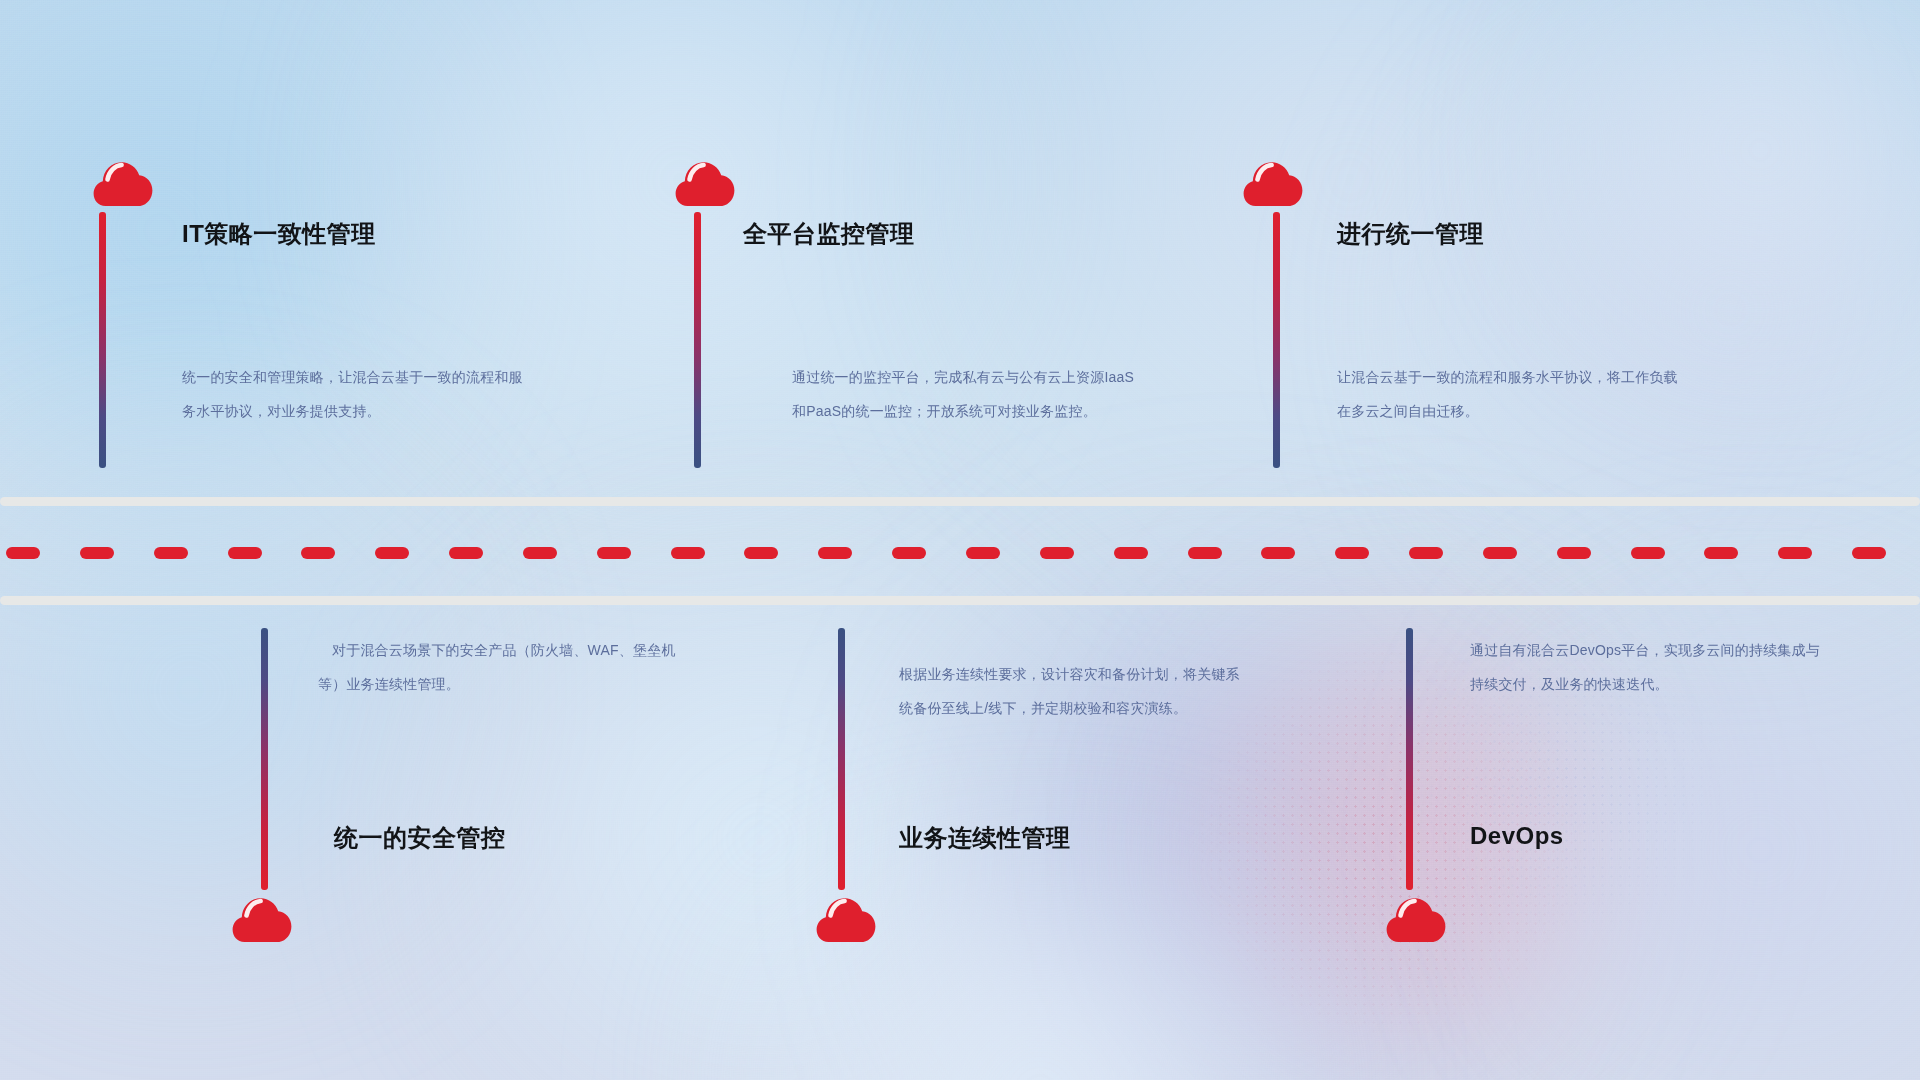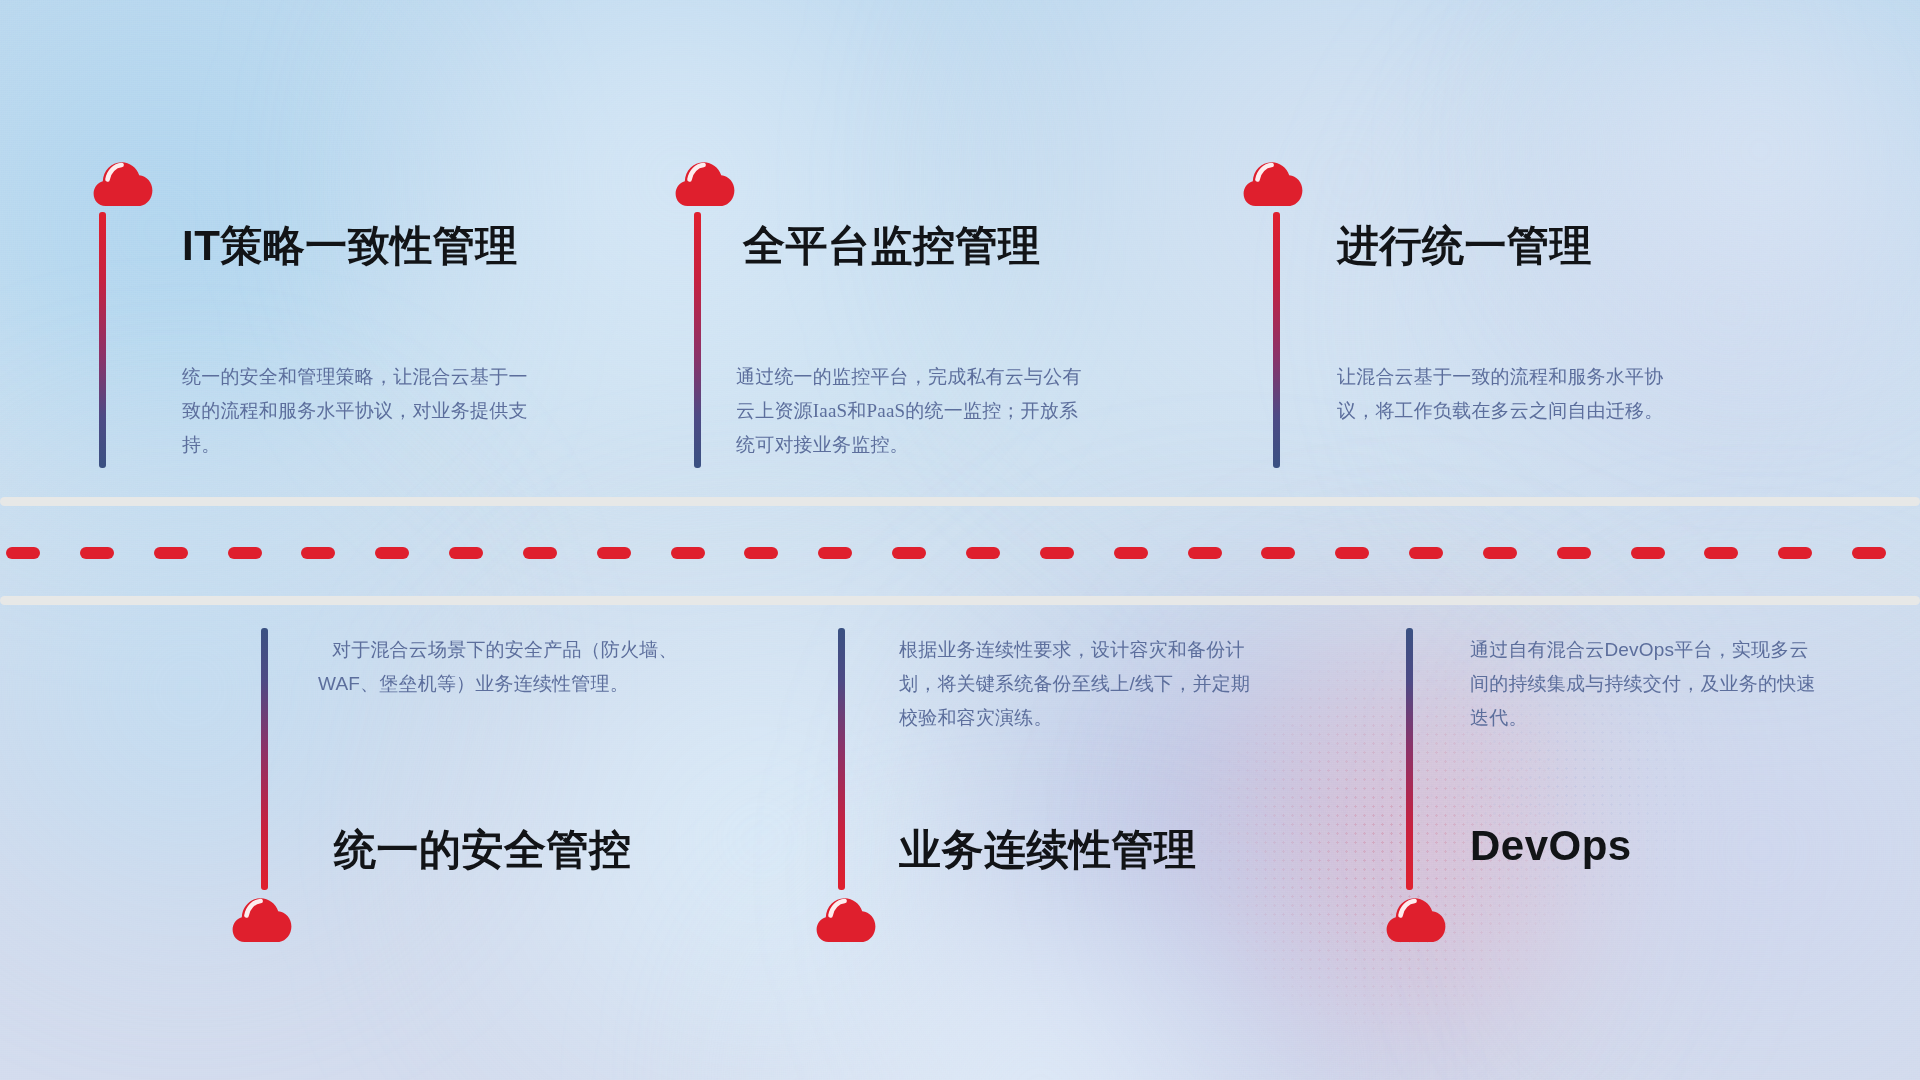--- a/index.html
+++ b/index.html
@@ -79,26 +79,26 @@
   .col { position:absolute; }
 
   .stem { position:absolute; width:7px; border-radius:3px; }
   .stem.down { background:linear-gradient(180deg,#e0202e 0%,#c7213f 26%,#8c3268 56%,#4d4a85 80%,#3a5182 100%); }
   .stem.up   { background:linear-gradient(180deg,#3a5182 0%,#4d4a85 20%,#8c3268 46%,#c7213f 76%,#e0202e 100%); }
 
   .cloud { position:absolute; width:60px; height:50px; }
 
   .col-title {
     position:absolute; white-space:nowrap;
-    font-size:42px; font-weight:bold; color:#121417;
+    font-size:24px; font-weight:bold; color:#121417;
     letter-spacing:.5px;
   }
   .col-body {
     position:absolute;
-    font-size:19px; line-height:34px; color:#5c6e9c;
+    font-size:14px; line-height:34px; color:#5c6e9c;
     letter-spacing:.2px;
   }
 
   
   .row-top .cloud { top:157px; }
   .row-top .stem  { top:212px; height:256px; }
   .row-top .col-title { top:218px; }
   .row-top .col-body  { top:360px; }
 
   
@@ -179,21 +179,21 @@
   <div class="cloud" style="left:675px;">
     <svg viewBox="0 0 60 50" width="60" height="50" aria-hidden="true">
       <path d="M12.5 49 C5.2 49 0.6 43.4 0.6 36.6 C0.6 30.6 4.4 25.6 9.8 24.2
                C10.2 13.6 18.4 5.2 28.6 5.2 C36.8 5.2 43.8 10.7 46.2 18.3
                C53.6 19.0 59.4 25.5 59.4 33.4 C59.4 41.0 54.2 47.6 47.2 49 Z" fill="#df1f2d"></path>
       <path d="M14.5 22.5 C16.0 14.0 21.8 8.6 28.6 8.0" fill="none" stroke="#ffffff" stroke-width="4.6" stroke-linecap="round" opacity="0.92"></path>
     </svg>
   </div>
   <div class="stem down" style="left:694px;"></div>
   <div class="col-title" style="left:743px;">全平台监控管理</div>
-  <div class="col-body" style="left:736px; width:352px;font-family:Liberation Serif, serif;">通过统一的监控平台，完成私有云与公有云上资源IaaS和PaaS的统一监控；开放系统可对接业务监控。</div>
+  <div class="col-body" style="left:792px; width:352px;">通过统一的监控平台，完成私有云与公有云上资源IaaS和PaaS的统一监控；开放系统可对接业务监控。</div>
 </div>
 
 <div class="col row-top">
   <div class="cloud" style="left:1243px;">
     <svg viewBox="0 0 60 50" width="60" height="50" aria-hidden="true">
       <path d="M12.5 49 C5.2 49 0.6 43.4 0.6 36.6 C0.6 30.6 4.4 25.6 9.8 24.2
                C10.2 13.6 18.4 5.2 28.6 5.2 C36.8 5.2 43.8 10.7 46.2 18.3
                C53.6 19.0 59.4 25.5 59.4 33.4 C59.4 41.0 54.2 47.6 47.2 49 Z" fill="#df1f2d"></path>
       <path d="M14.5 22.5 C16.0 14.0 21.8 8.6 28.6 8.0" fill="none" stroke="#ffffff" stroke-width="4.6" stroke-linecap="round" opacity="0.92"></path>
     </svg>
@@ -221,21 +221,21 @@
   <div class="cloud" style="left:816px;">
     <svg viewBox="0 0 60 50" width="60" height="50" aria-hidden="true">
       <path d="M12.5 49 C5.2 49 0.6 43.4 0.6 36.6 C0.6 30.6 4.4 25.6 9.8 24.2
                C10.2 13.6 18.4 5.2 28.6 5.2 C36.8 5.2 43.8 10.7 46.2 18.3
                C53.6 19.0 59.4 25.5 59.4 33.4 C59.4 41.0 54.2 47.6 47.2 49 Z" fill="#df1f2d"></path>
       <path d="M14.5 22.5 C16.0 14.0 21.8 8.6 28.6 8.0" fill="none" stroke="#ffffff" stroke-width="4.6" stroke-linecap="round" opacity="0.92"></path>
     </svg>
   </div>
   <div class="stem up" style="left:838px;"></div>
   <div class="col-title" style="left:899px;">业务连续性管理</div>
-  <div class="col-body" style="left:899px; width:352px;">根据业务连续性要求，设计容灾和备份计划，将关键系统备份至线上/线下，并定期校验和容灾演练。</div>
+  <div class="col-body" style="left:899px; width:352px;margin-top:24px;">根据业务连续性要求，设计容灾和备份计划，将关键系统备份至线上/线下，并定期校验和容灾演练。</div>
 </div>
 
 <div class="col row-bot">
   <div class="cloud" style="left:1386px;">
     <svg viewBox="0 0 60 50" width="60" height="50" aria-hidden="true">
       <path d="M12.5 49 C5.2 49 0.6 43.4 0.6 36.6 C0.6 30.6 4.4 25.6 9.8 24.2
                C10.2 13.6 18.4 5.2 28.6 5.2 C36.8 5.2 43.8 10.7 46.2 18.3
                C53.6 19.0 59.4 25.5 59.4 33.4 C59.4 41.0 54.2 47.6 47.2 49 Z" fill="#df1f2d"></path>
       <path d="M14.5 22.5 C16.0 14.0 21.8 8.6 28.6 8.0" fill="none" stroke="#ffffff" stroke-width="4.6" stroke-linecap="round" opacity="0.92"></path>
     </svg>

